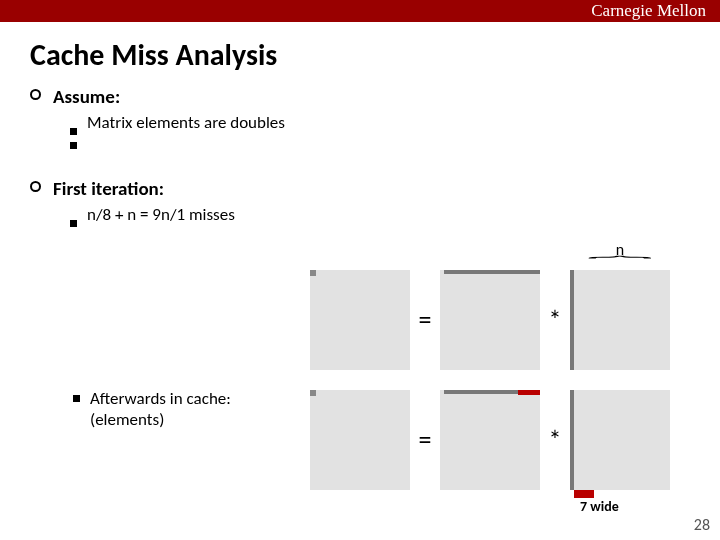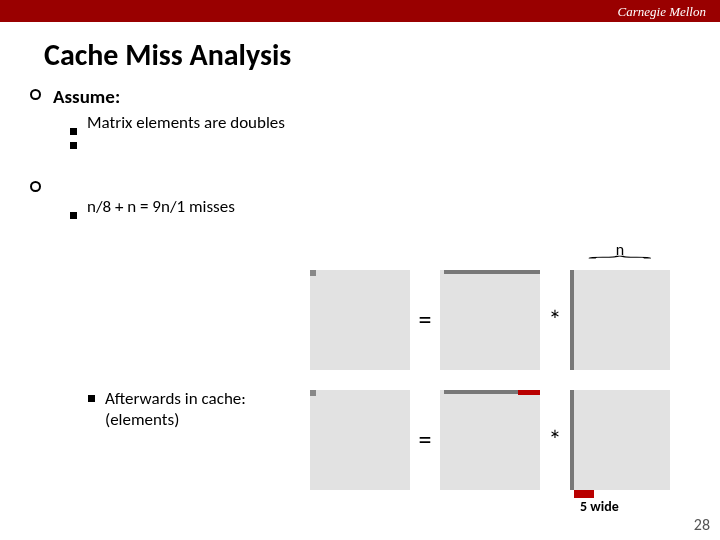--- a/index.html
+++ b/index.html
@@ -15,28 +15,27 @@
     background: #990000;
     height: 22px;
     width: 100%;
     text-align: right;
     padding-right: 14px;
     line-height: 22px;
   }
   .header-bar span {
     color: #fff;
     font-family: "Times New Roman", serif;
-    font-size: 13px;
-    font-style: italic;
+    font-size: 17px;
   }
   .title {
     font-size: 30px;
     font-weight: bold;
     color: #000;
-    padding: 14px 0 12px 44px;
+    padding: 14px 0 12px 30px;
   }
   .content {
     padding: 0 30px;
   }
   .bullet-row {
     display: flex;
     align-items: flex-start;
     margin-bottom: 4px;
   }
   .hollow-bullet {
@@ -161,21 +160,21 @@
   }
   .page-num {
     position: absolute;
     bottom: 6px;
     right: 10px;
     font-size: 16px;
     color: #555;
   }
   .afterwards {
     position: absolute;
-    left: 88px;
+    left: 73px;
     top: 388px;
     font-size: 17px;
   }
   .afterwards .row1 { display: flex; align-items: flex-start; }
 </style>
 </head>
 <body>
 
 <div class="header-bar">
   <span>Carnegie Mellon</span>
@@ -194,20 +193,21 @@
       <div class="square-bullet"></div>
       <span>Matrix elements are doubles</span>
     </div>
     <div class="sub-item">
       <div class="square-bullet"></div>
     </div>
   </div>
 
   <div class="bullet-row" style="margin-top:28px;">
     <div class="hollow-bullet"></div>
+    <div class="bullet-label">First iteration:</div>
   </div>
   <div class="sub-list" style="margin-bottom:0;">
     <div class="sub-item">
       <div class="square-bullet"></div>
       <span>n/8 + n = 9n/1 misses</span>
     </div>
   </div>
 
 </div>
 
@@ -250,17 +250,17 @@
       <div class="top-bar"></div>
       <div class="red-block-row" style="top:0;left:78px;width:22px;height:5px;"></div>
     </div>
     <div class="op">*</div>
     <div class="matrix">
       <div class="left-col"></div>
       <div class="red-bottom" style="bottom:-8px;"></div>
     </div>
   </div>
 
-  <div class="wide-label" style="left:270px; top:228px;">5 wide</div>
+  <div class="wide-label" style="left:270px; top:228px;">7 wide</div>
 
 </div>
 
 <div class="page-num">28</div>
 
 </body></html>

